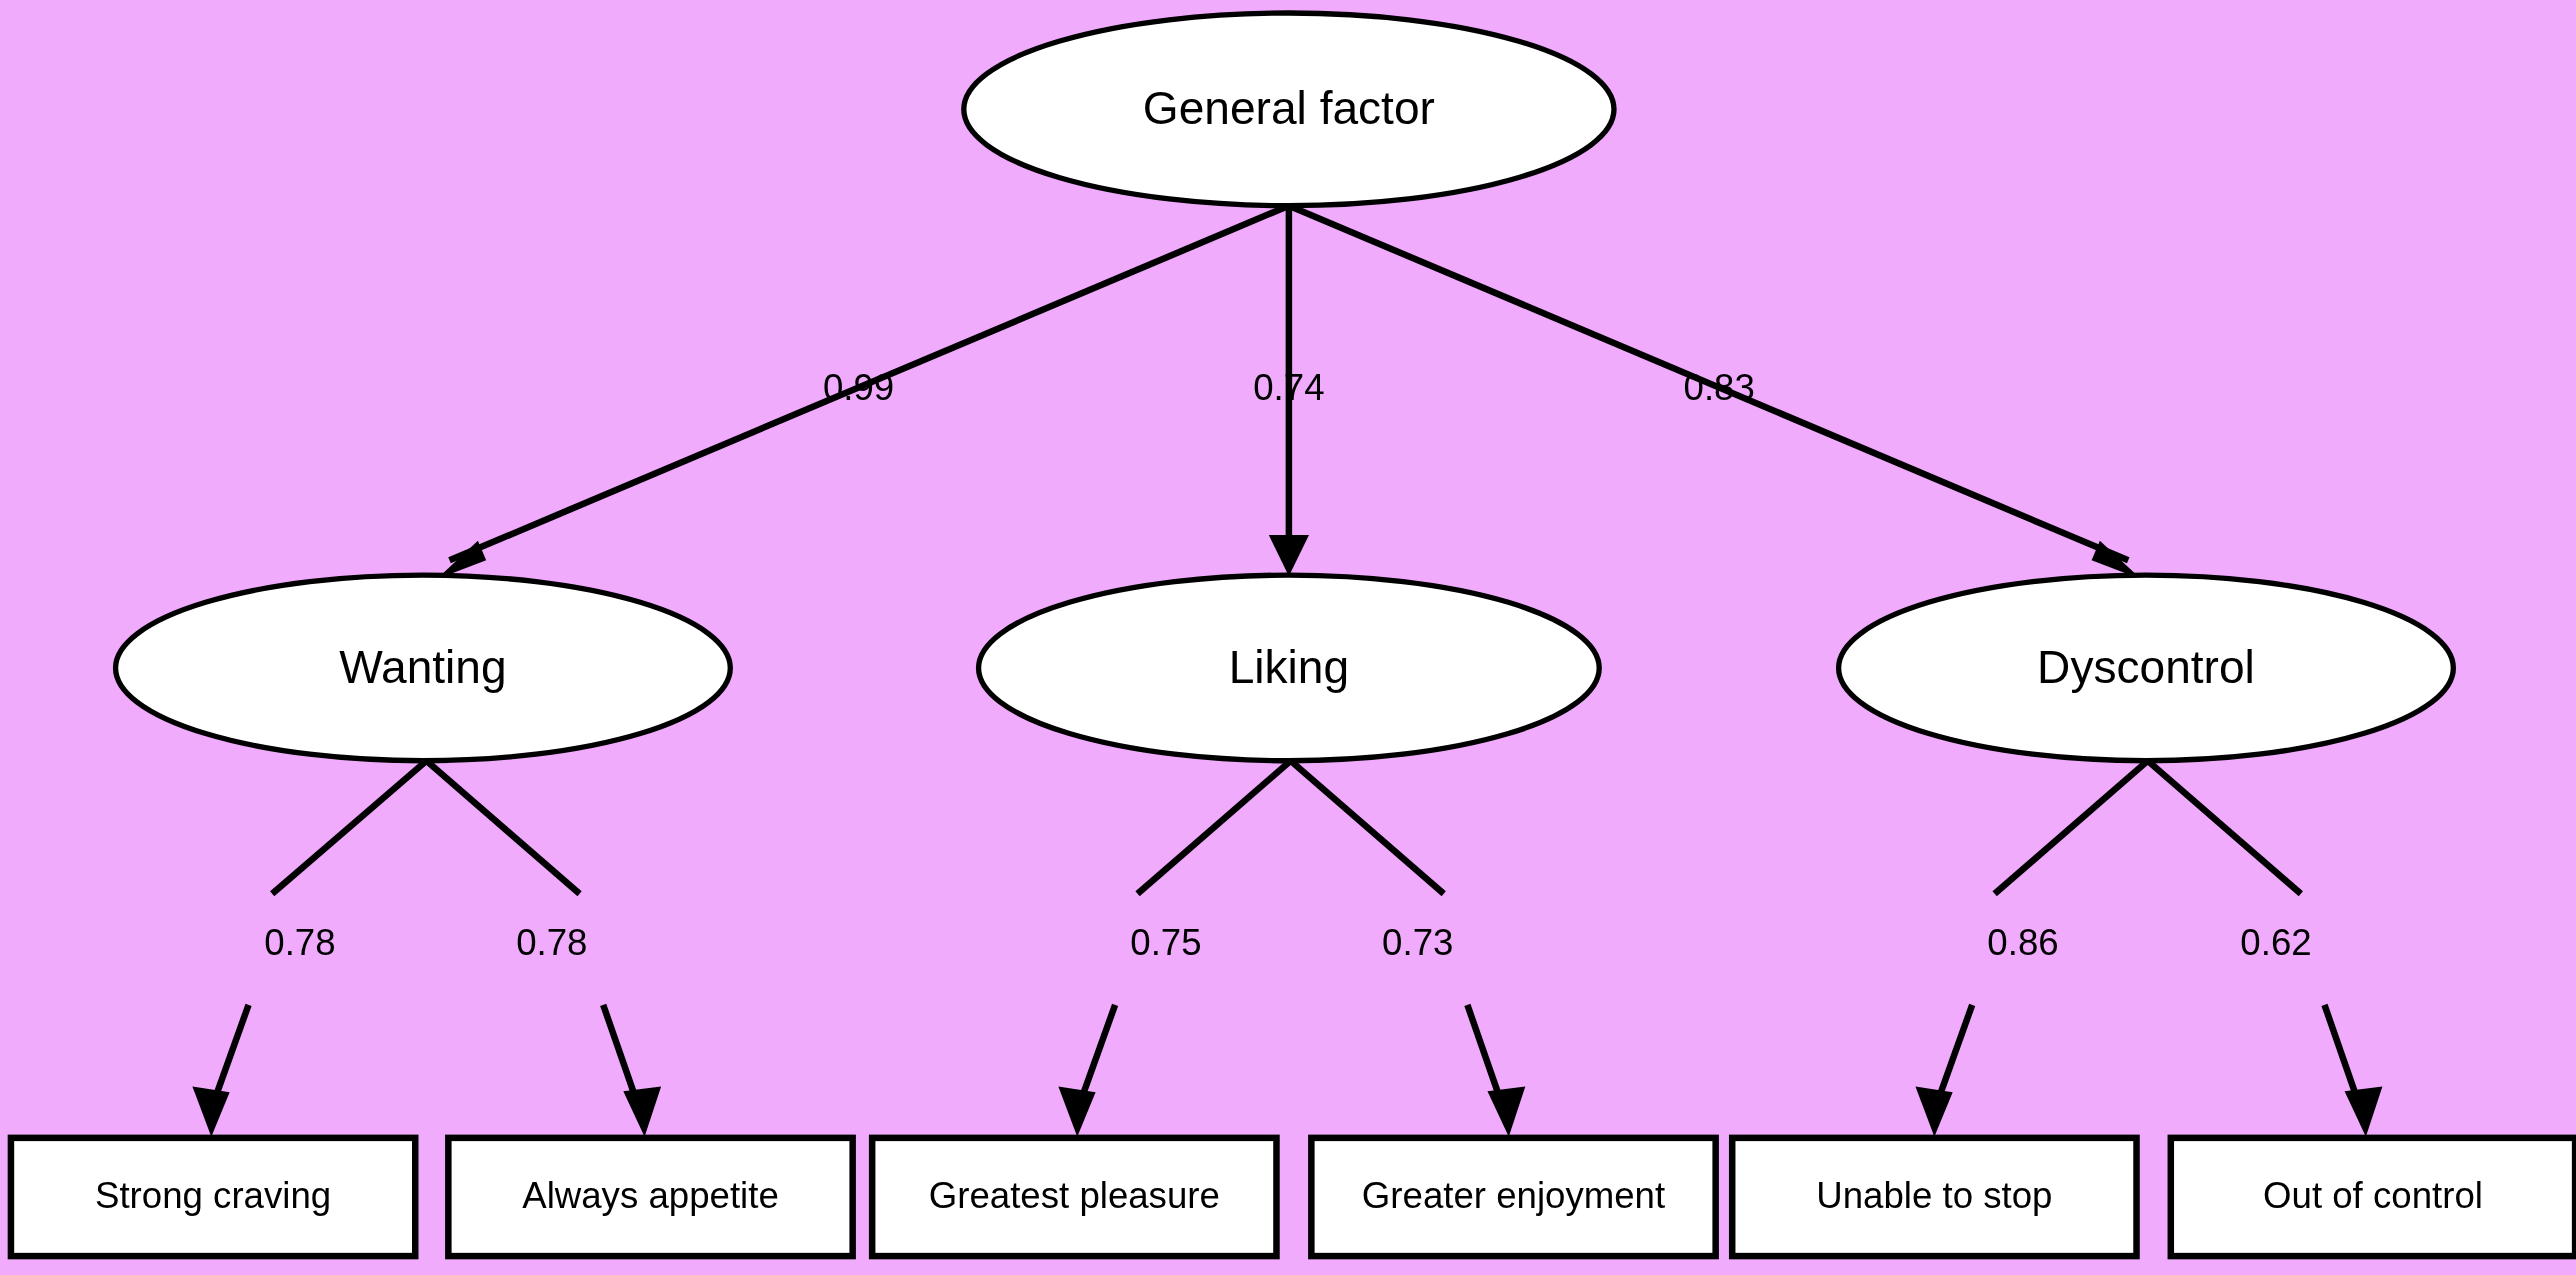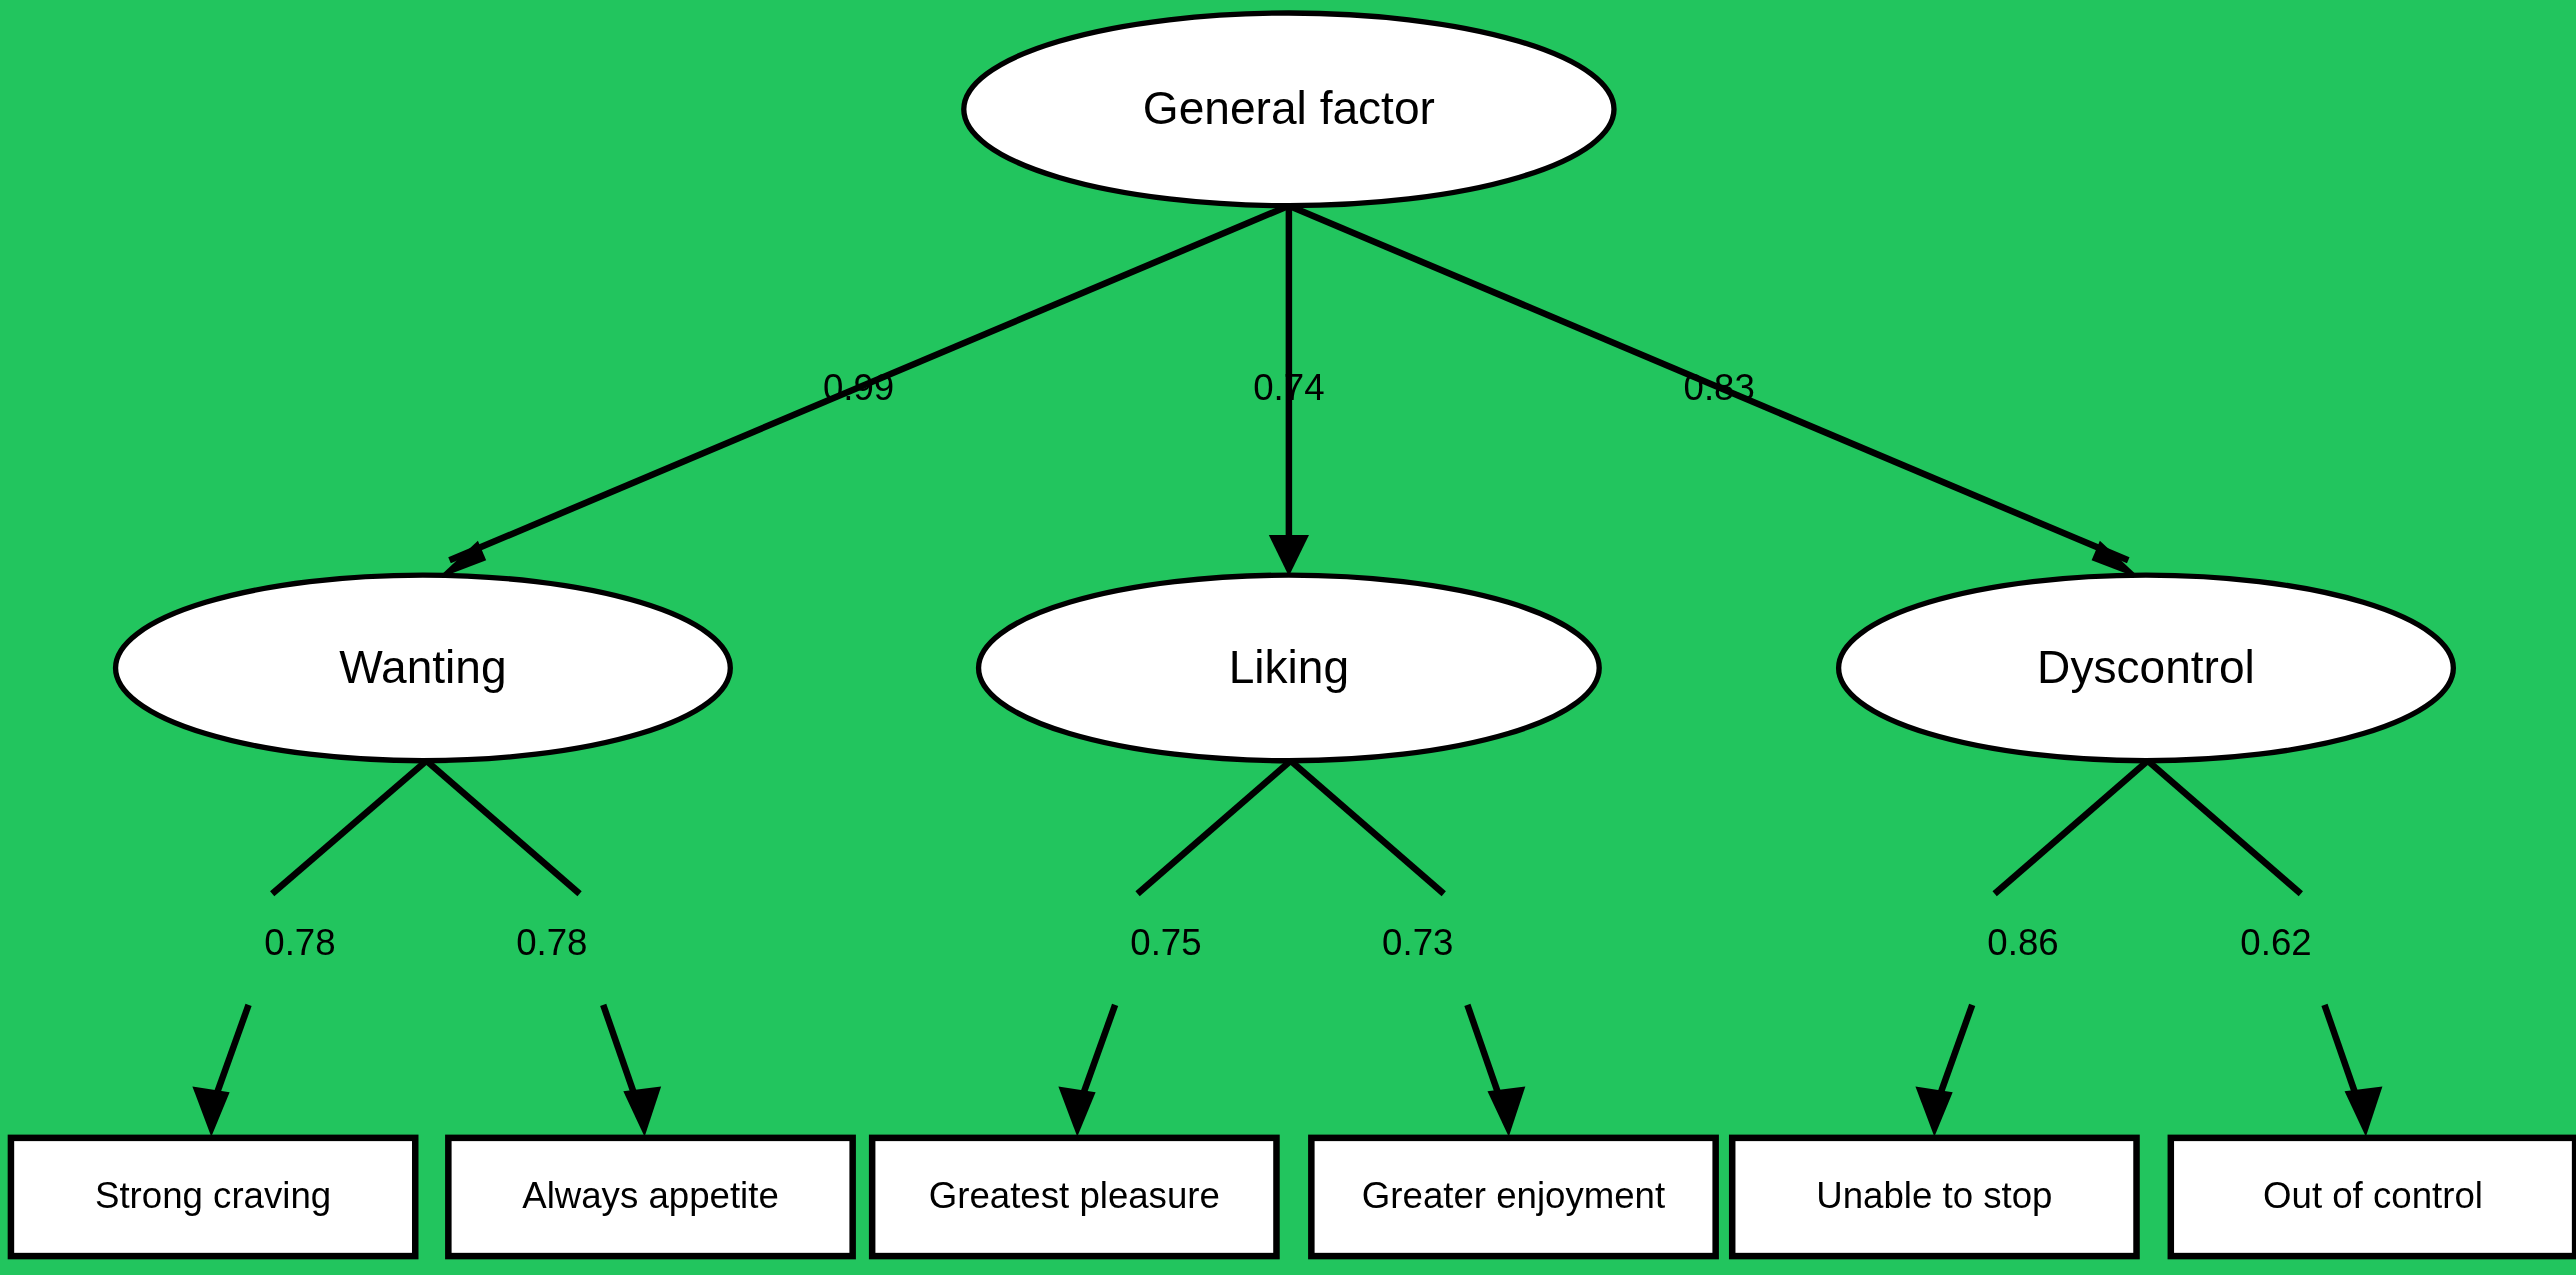--- a/index.html
+++ b/index.html
@@ -7,21 +7,21 @@
     padding: 0;
     background: #ffffff;
   }
   body {
     font-family: "Liberation Sans", sans-serif;
   }
   #diagram-root {
     position: relative;
     width: 2576px;
     height: 1275px;
-    background: #22c55e;
+    background: #f0abfc;
     overflow: hidden;
   }
   svg.sem-canvas {
     position: absolute;
     top: 0;
     left: 0;
     width: 2576px;
     height: 1275px;
     display: block;
   }

